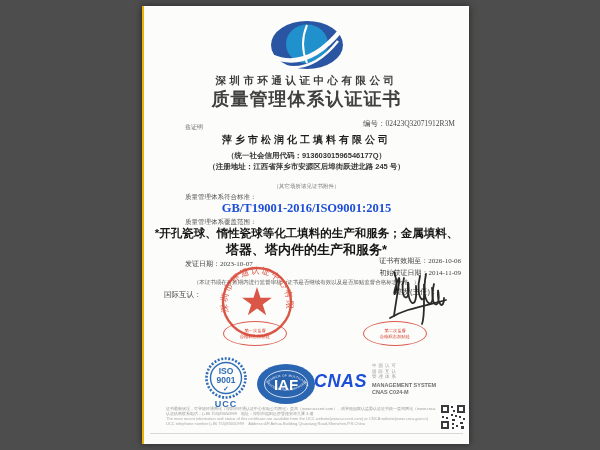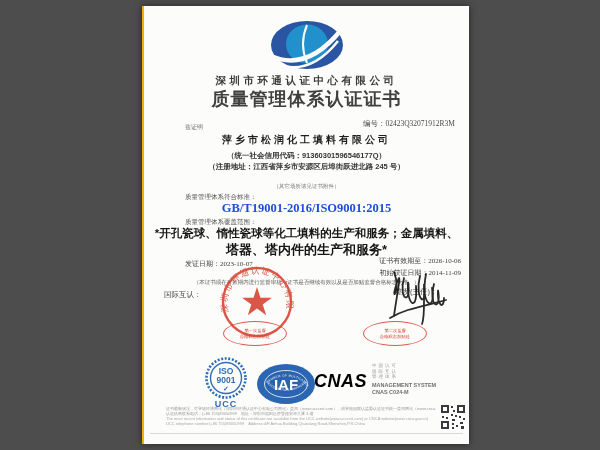--- a/index.html
+++ b/index.html
@@ -35,21 +35,21 @@
   .sealsvg{left:73px;top:256px;}
   .sigsvg{left:238px;top:260px;}
   .oval{width:62px;height:23px;border:1.2px solid rgba(214,64,48,.85);border-radius:50%;
         top:315px;display:flex;flex-direction:column;align-items:center;justify-content:center;
         color:#d6402f;line-height:1.25;}
   .oval div{font-size:4.5px;transform:scale(.95);white-space:nowrap;}
   .oval1{left:79px;} .oval2{left:219px;}
   .isosvg{left:57px;top:351px;}
   .iafsvg{left:112px;top:357px;}
   .cnastext{left:170px;top:365px;font-size:18px;font-weight:800;font-style:italic;
-            color:#000000;letter-spacing:.5px;}
+            color:#1d4ed8;letter-spacing:.5px;}
   .cnasblock{left:228px;top:357px;}
   .cnasblock .cn{font-size:4.5px;color:#9a9a9a;line-height:5.5px;letter-spacing:2px;}
   .cnasblock .en{font-size:5.5px;font-weight:bold;color:#6e6e6e;line-height:7px;margin-top:2px;}
   .fineprint{left:22px;top:400px;width:270px;color:#9b9b9b;}
   .fineprint div{font-size:4px;line-height:5px;white-space:nowrap;overflow:hidden;}
   .fineprint .en{color:#a8a8a8;}
   .qr{left:296px;top:398px;}
   .rule{left:6px;top:427px;width:313px;height:1px;background:#d8d8d5;}
 </style>
 </head>

